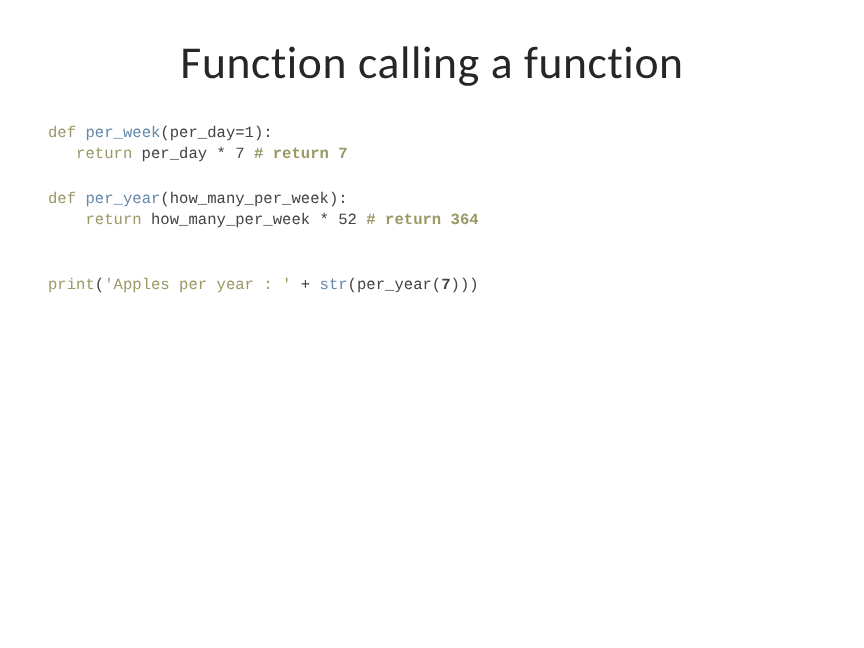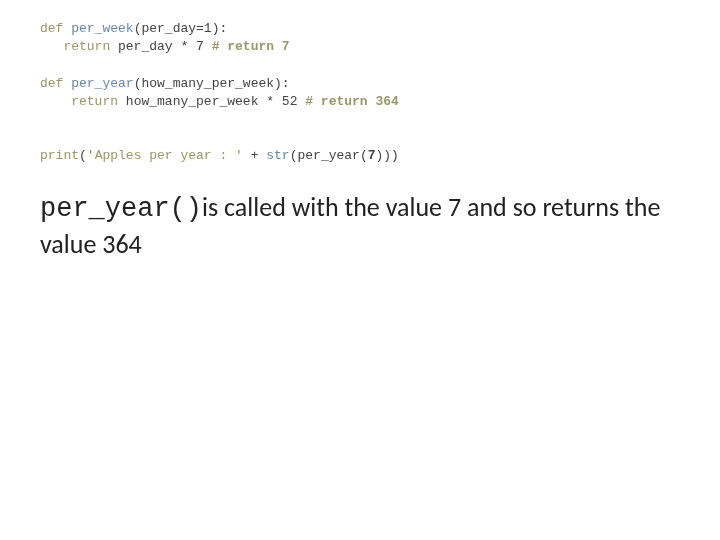--- a/index.html
+++ b/index.html
@@ -45,26 +45,24 @@
   }
   .mono {
     font-family: "Courier New", Courier, monospace;
     font-size: 27px;
   }
 </style>
 </head>
 <body>
 
 <div class="slide">
+  <div class="title">Function calling a function</div>
 
   <div class="code"><span class="kw">def </span><span class="fn">per_week</span><span>(per_day=1):</span>
 <span>   </span><span class="ret">return </span><span>per_day * 7 </span><span class="cmt"># return 7</span>
 
 <span class="kw">def </span><span class="fn">per_year</span><span>(how_many_per_week):</span>
 <span>    </span><span class="ret">return </span><span>how_many_per_week * 52 </span><span class="cmt"># return 364</span>
 
 
 <span class="print">print</span><span>(</span><span class="str">'Apples per year : '</span><span> + </span><span class="builtin">str</span><span>(per_year(</span><span class="bold7">7</span><span>)))</span></div>
 
-  <div class="explain">
-    <span class="mono">per_year()</span><span>is called with the value 7 and so returns the value 364</span>
-  </div>
 </div>
 
 </body></html>

